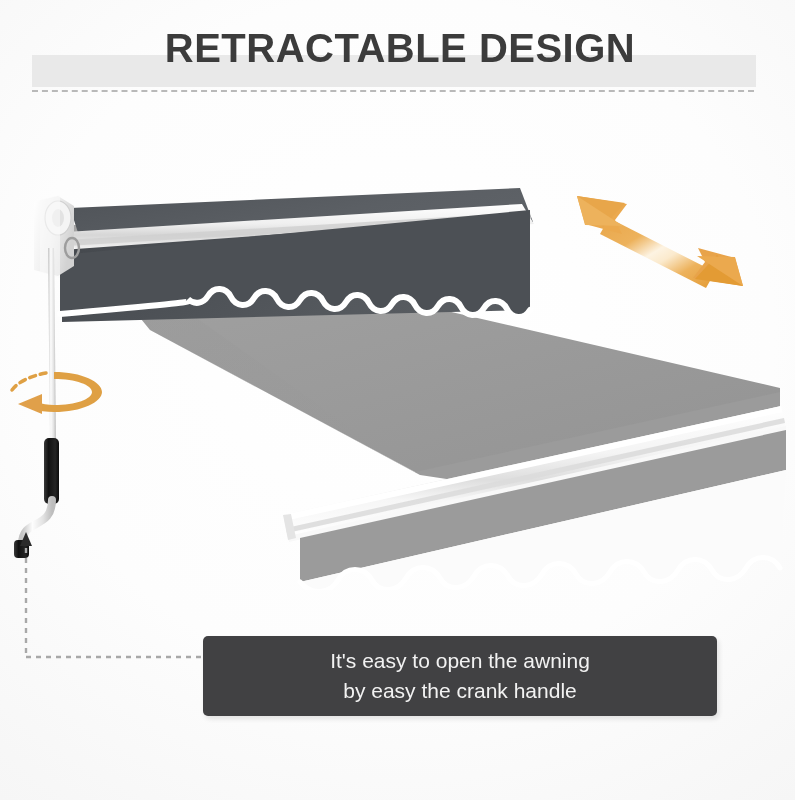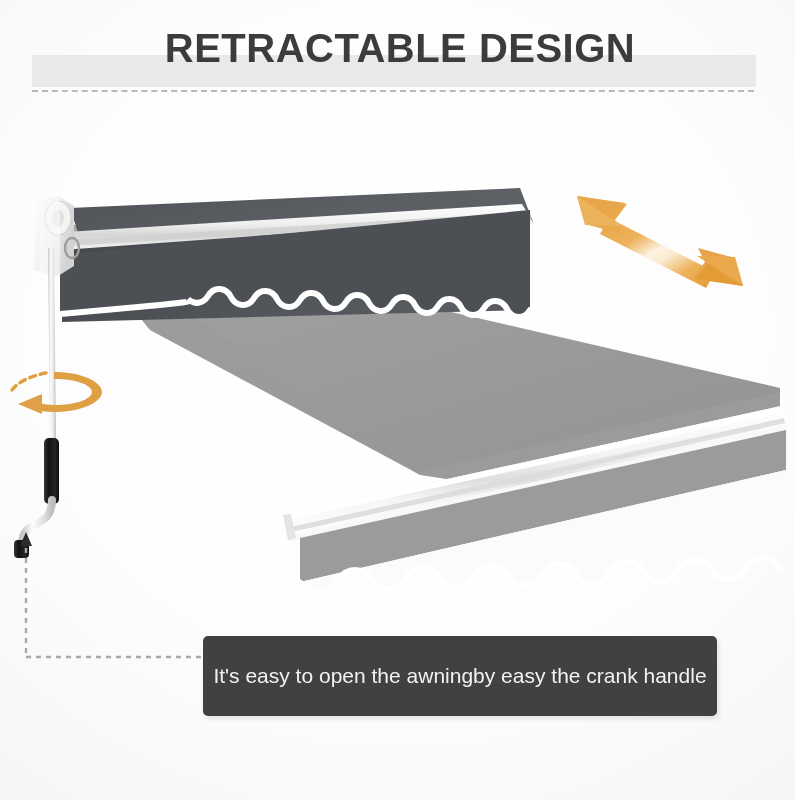--- a/index.html
+++ b/index.html
@@ -106,21 +106,21 @@
   #caption-box {
     position: absolute;
     left: 203px;
     top: 636px;
     width: 514px;
     height: 80px;
     background: #414143;
     border-radius: 5px;
     box-shadow: 2px 3px 5px rgba(0,0,0,0.10);
     display: flex;
-    flex-direction: row;
+    flex-direction: column;
     align-items: center;
     justify-content: center;
   }
   .caption-line {
     color: #f2f2f2;
     font-size: 21px;
     line-height: 30px;
     text-align: center;
     white-space: nowrap;
     font-weight: normal;

